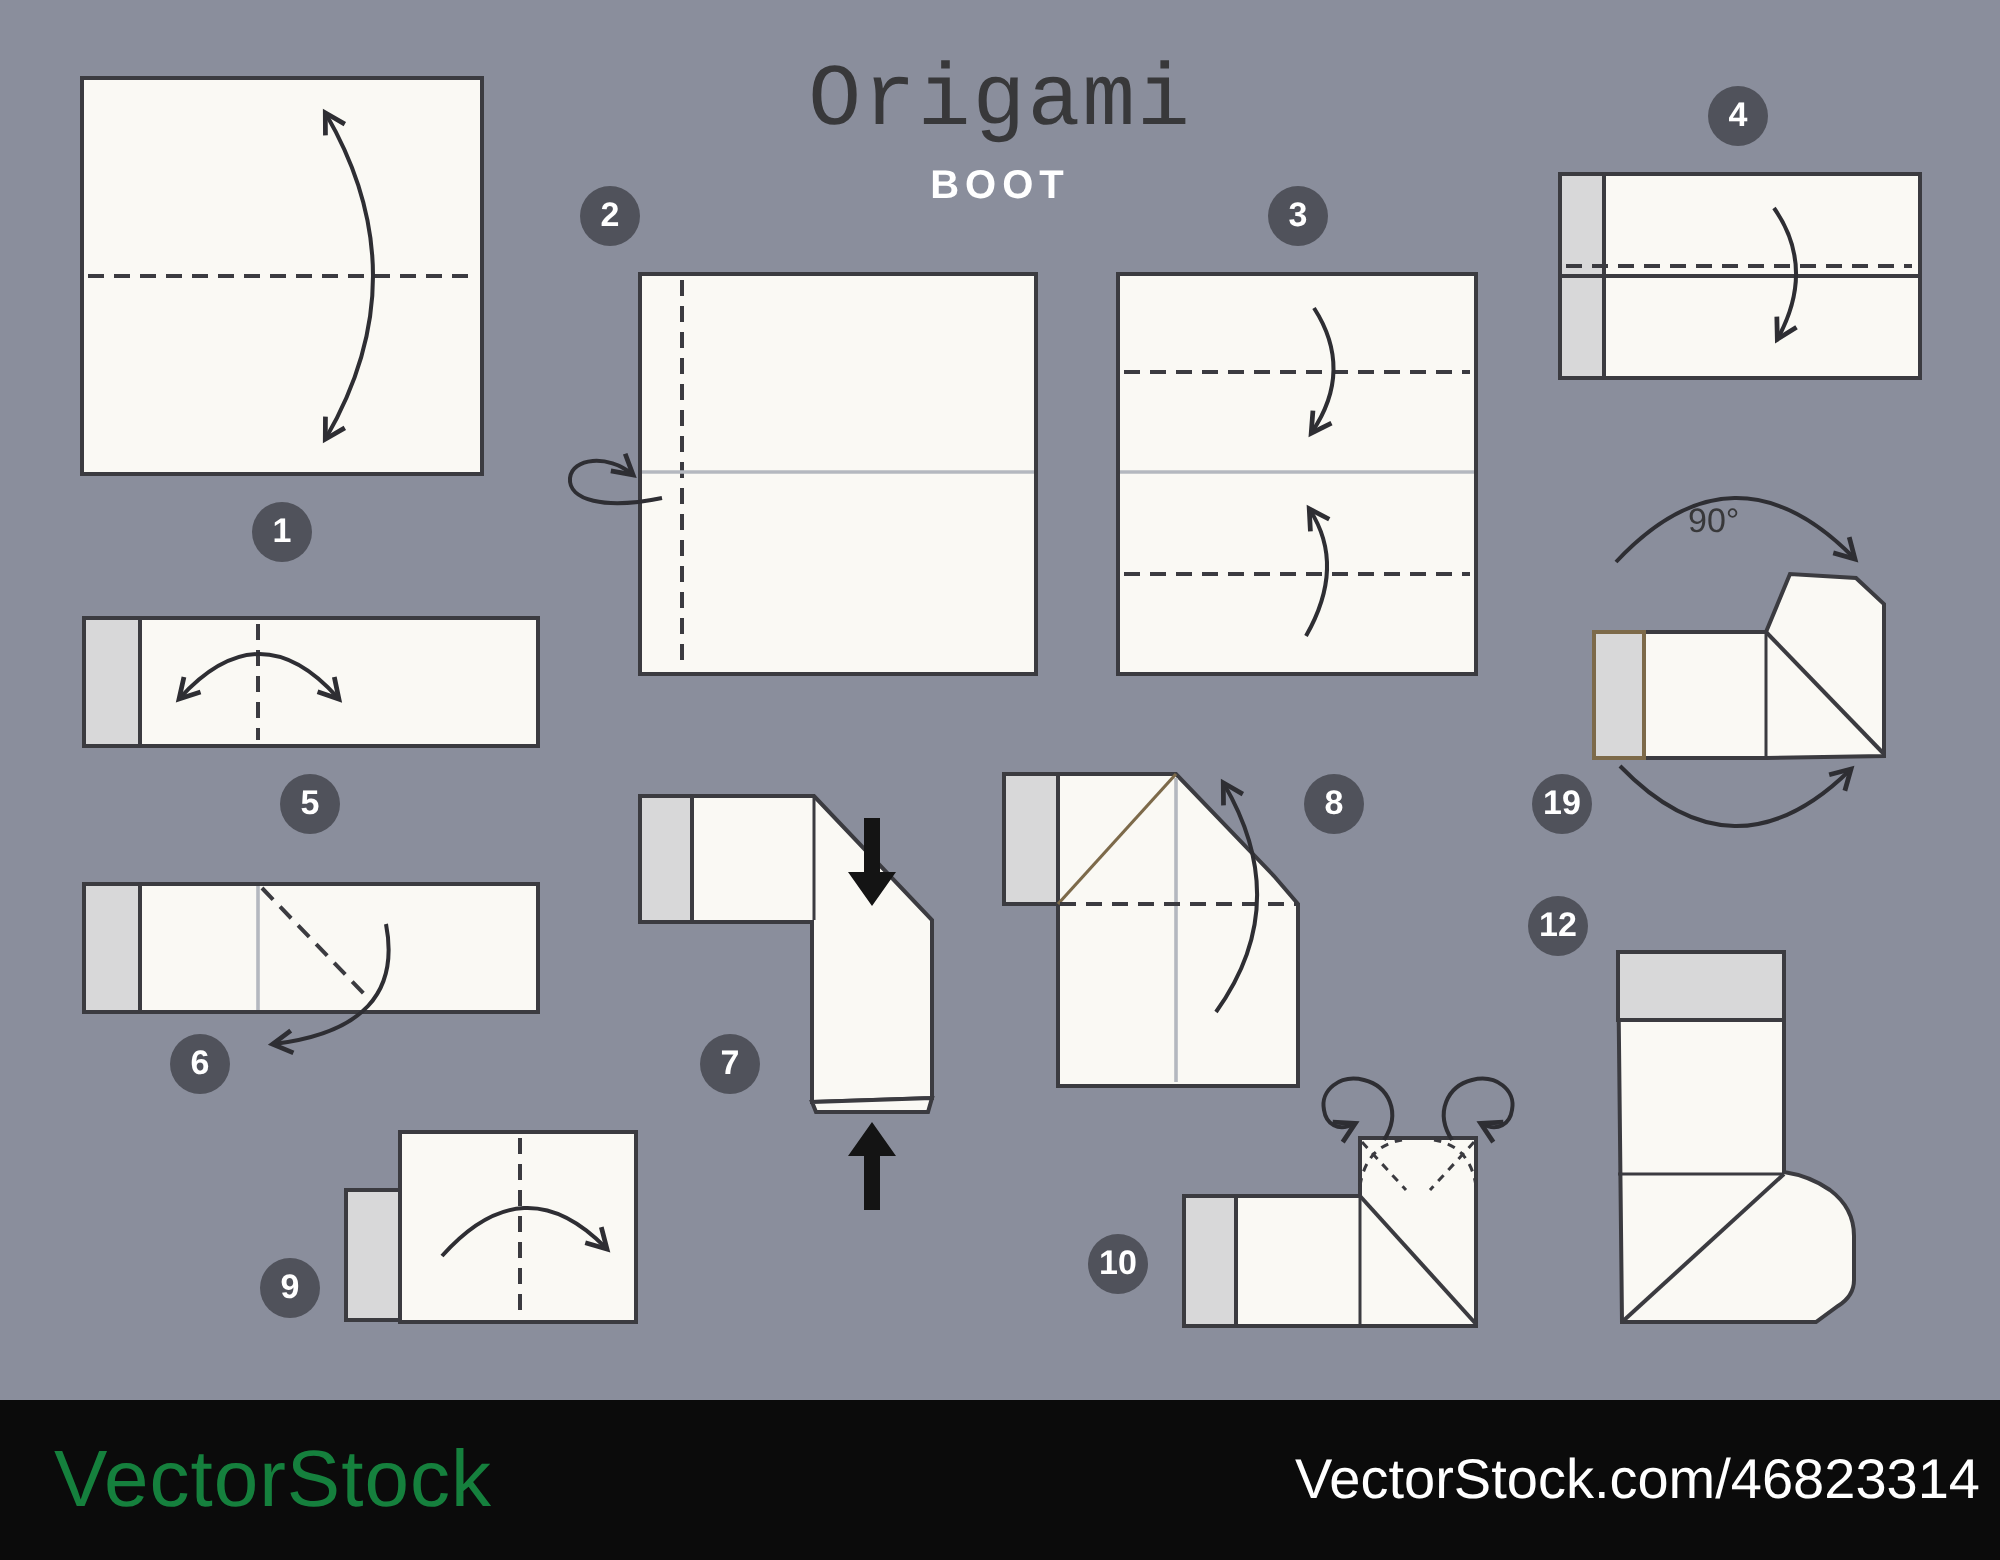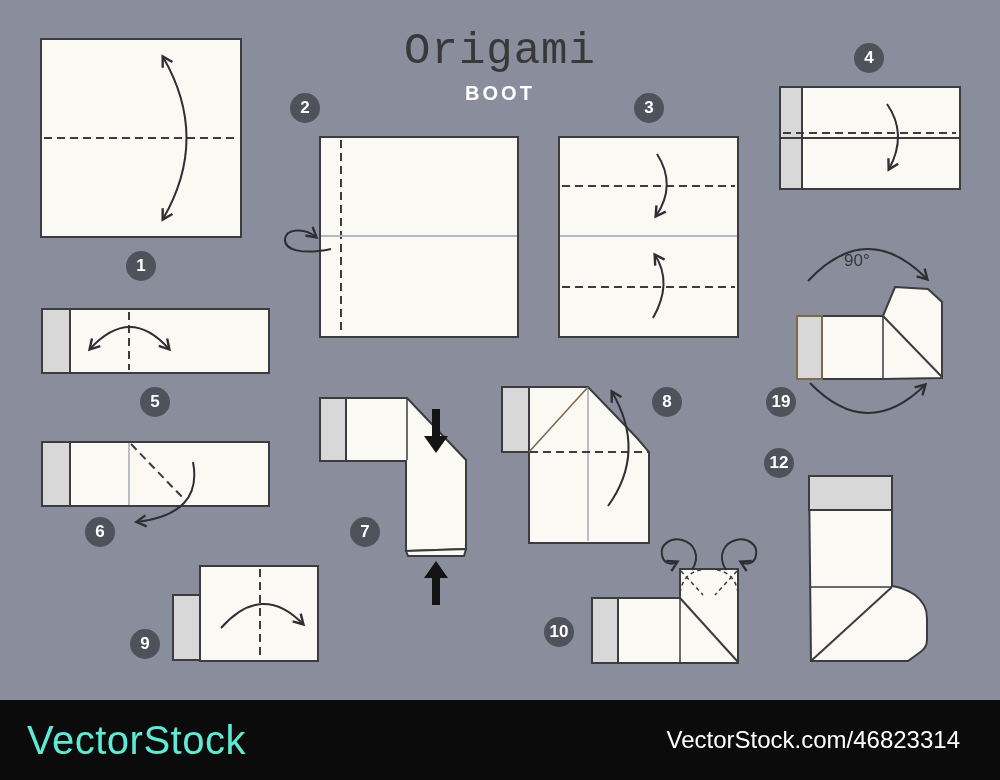--- a/index.html
+++ b/index.html
@@ -47,22 +47,22 @@
   .rot-label{
     position:absolute;left:844px;top:251px;width:50px;
     text-align:left;font-size:17px;font-weight:400;
     color:var(--title_color,#2b2b2e);
   }
   .footer{
     position:absolute;left:0;top:700px;width:1000px;height:80px;
     background:var(--footer_bg,#0b0b0b);
     display:flex;align-items:center;justify-content:space-between;
   }
-  .brand{color:#5eead4;font-size:40px;padding-left:27px;letter-spacing:0.5px;}
-  .attribution{color:#fff;font-size:24px;padding-right:40px;}
+  .brand{color:#15803d;font-size:40px;padding-left:27px;letter-spacing:0.5px;}
+  .attribution{color:#fff;font-size:28px;padding-right:10px;}
 </style>
 </head>
 <body>
 
 <div class="canvas">
 
   <div class="header">
     <h1 class="title">Origami</h1>
     <div class="subtitle">BOOT</div>
   </div>

